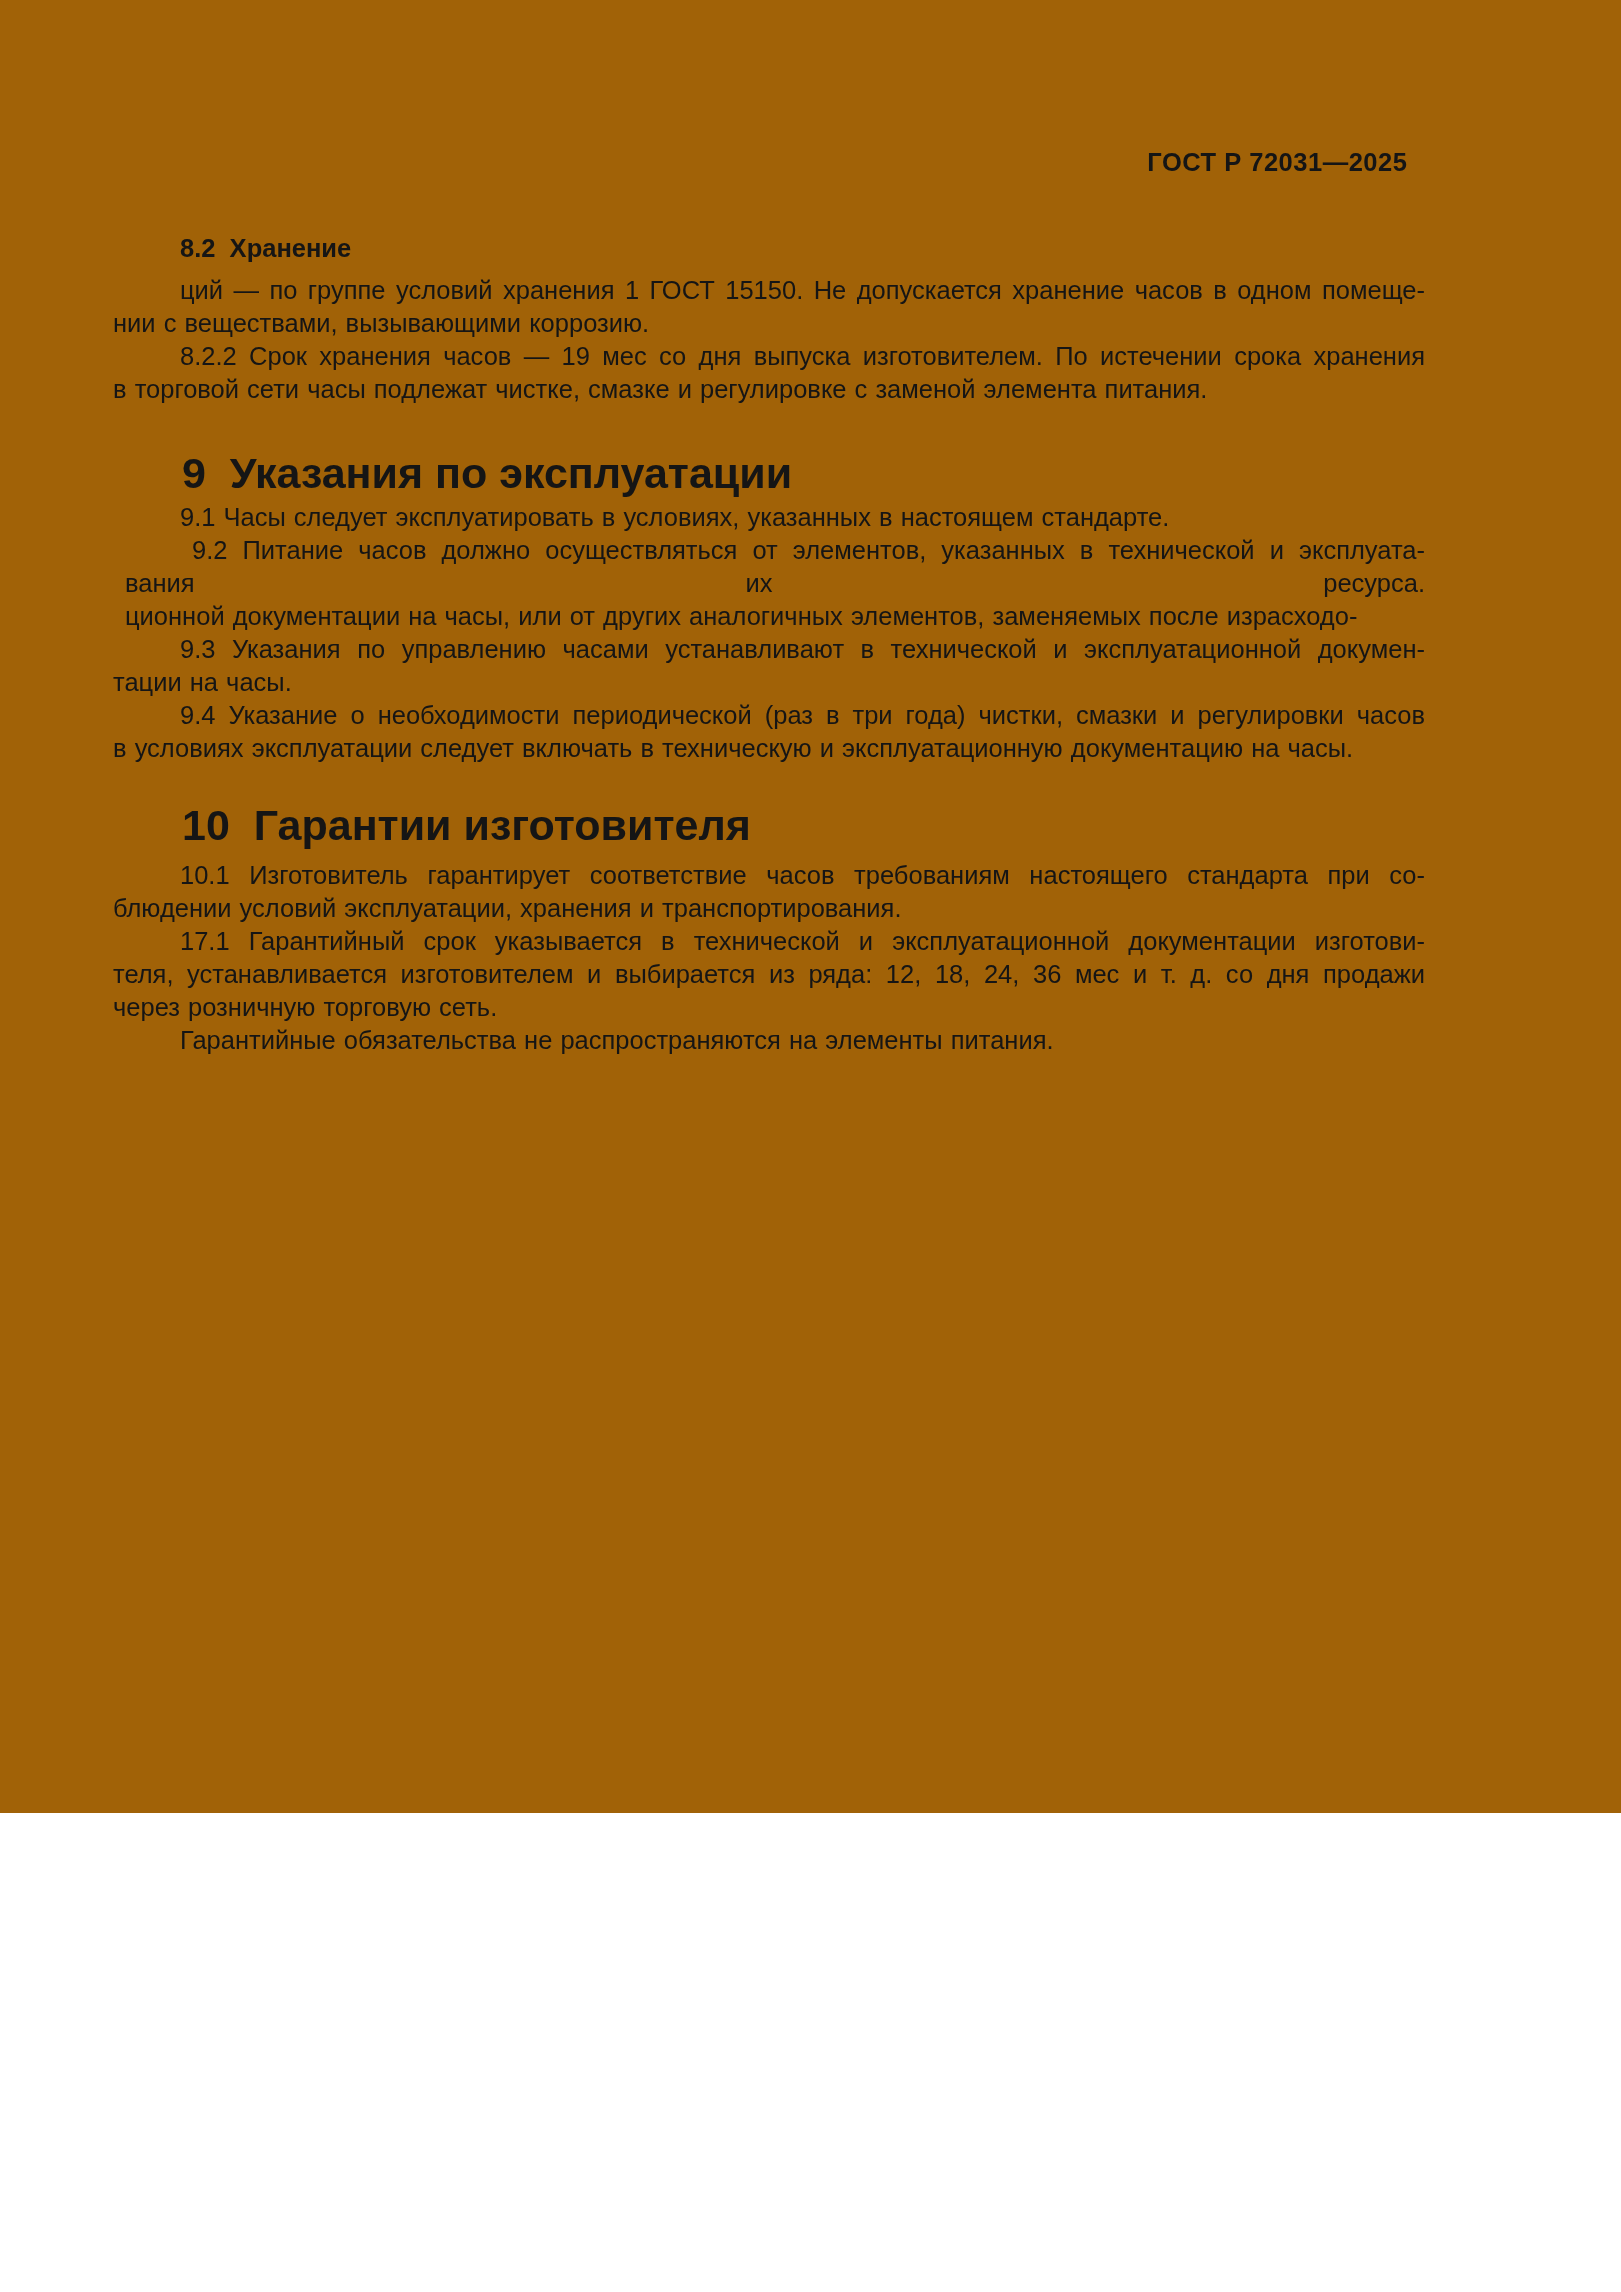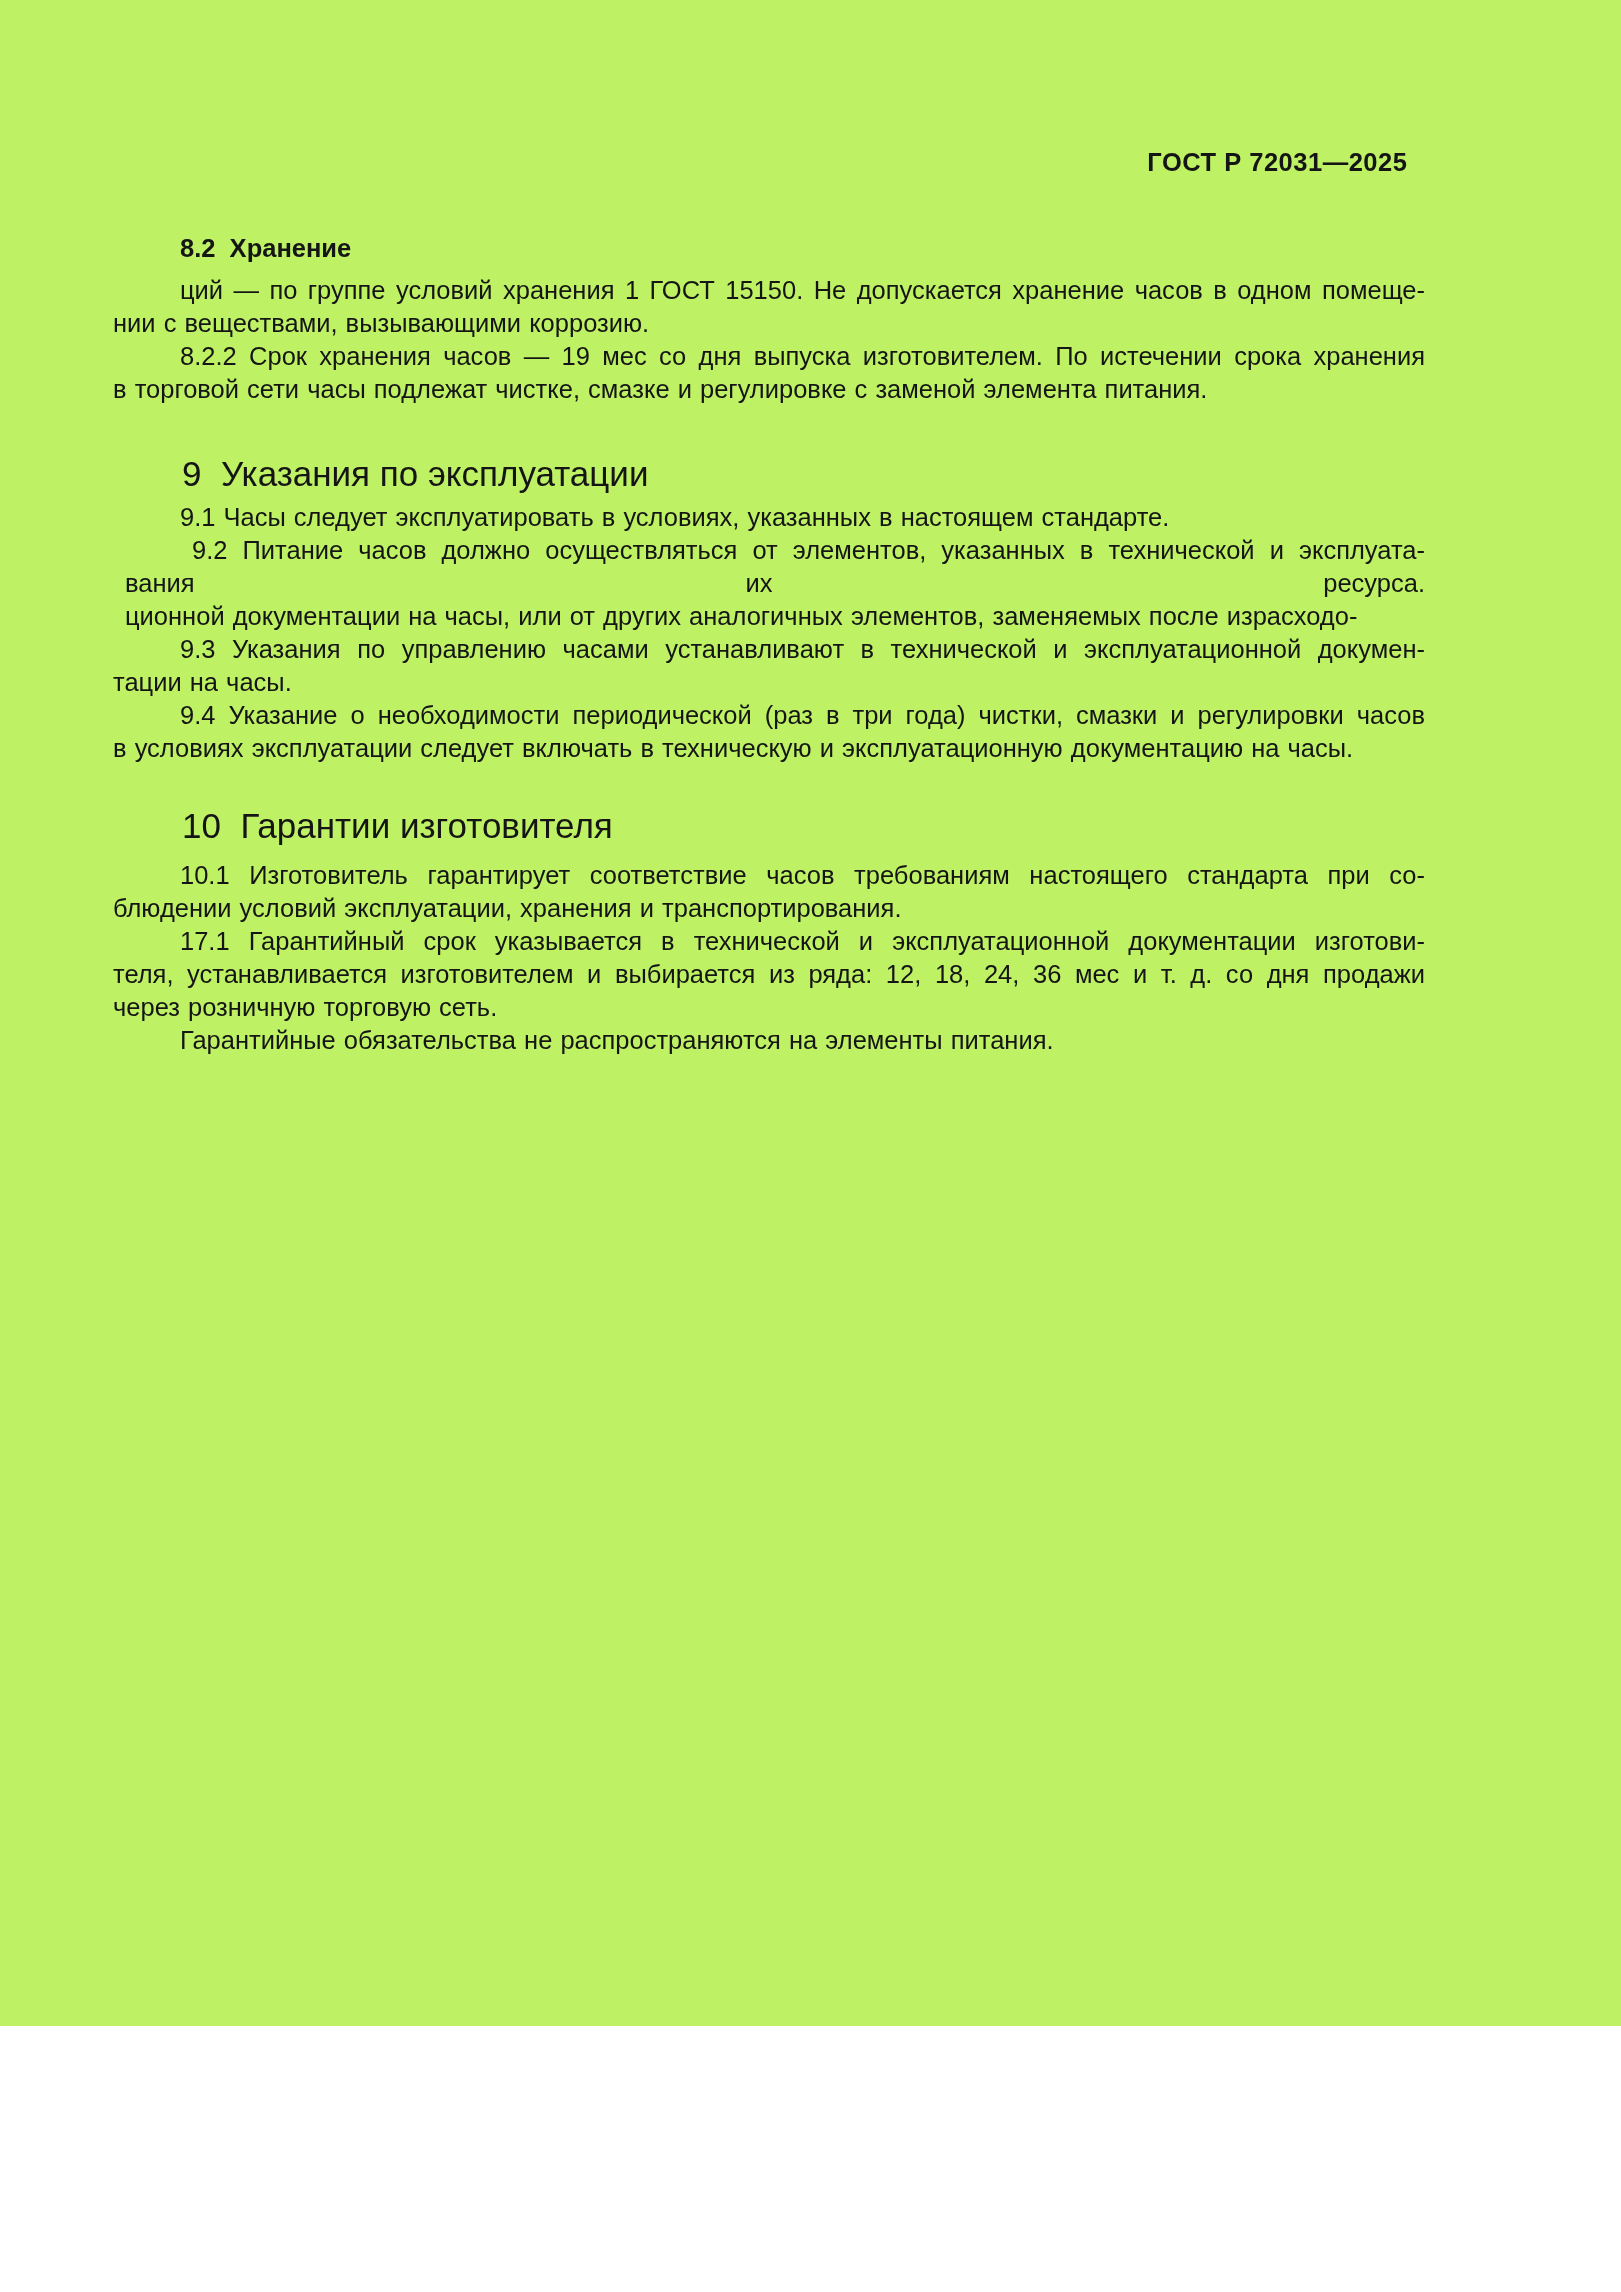--- a/index.html
+++ b/index.html
@@ -3,22 +3,22 @@
 <meta charset="utf-8">
 <style>
   html, body {
     margin: 0;
     padding: 0;
     background: #ffffff;
   }
   .page {
     position: relative;
     width: 1621px;
-    height: 2026px;
-    background: #bef264;
+    height: 1813px;
+    background: #a16207;
     color: #151515;
     font-family: "Liberation Sans", sans-serif;
     overflow: hidden;
   }
   .running-header {
     position: absolute;
     top: 146px;
     left: 113px;
     width: 1312px;
     box-sizing: border-box;
@@ -31,23 +31,23 @@
   }
   .doc-body {
     position: absolute;
     top: 0;
     left: 113px;
     width: 1312px;
     font-size: 25.5px;
     line-height: 33px;
   }
   .heading {
-    font-size: 35px;
+    font-size: 43px;
     line-height: 43px;
-    font-weight: normal;
+    font-weight: bold;
     text-indent: 69px;
     white-space: pre-wrap;
   }
   .subheading {
     font-size: 25.5px;
     line-height: 33px;
     font-weight: bold;
     text-indent: 67px;
     white-space: pre-wrap;
   }

